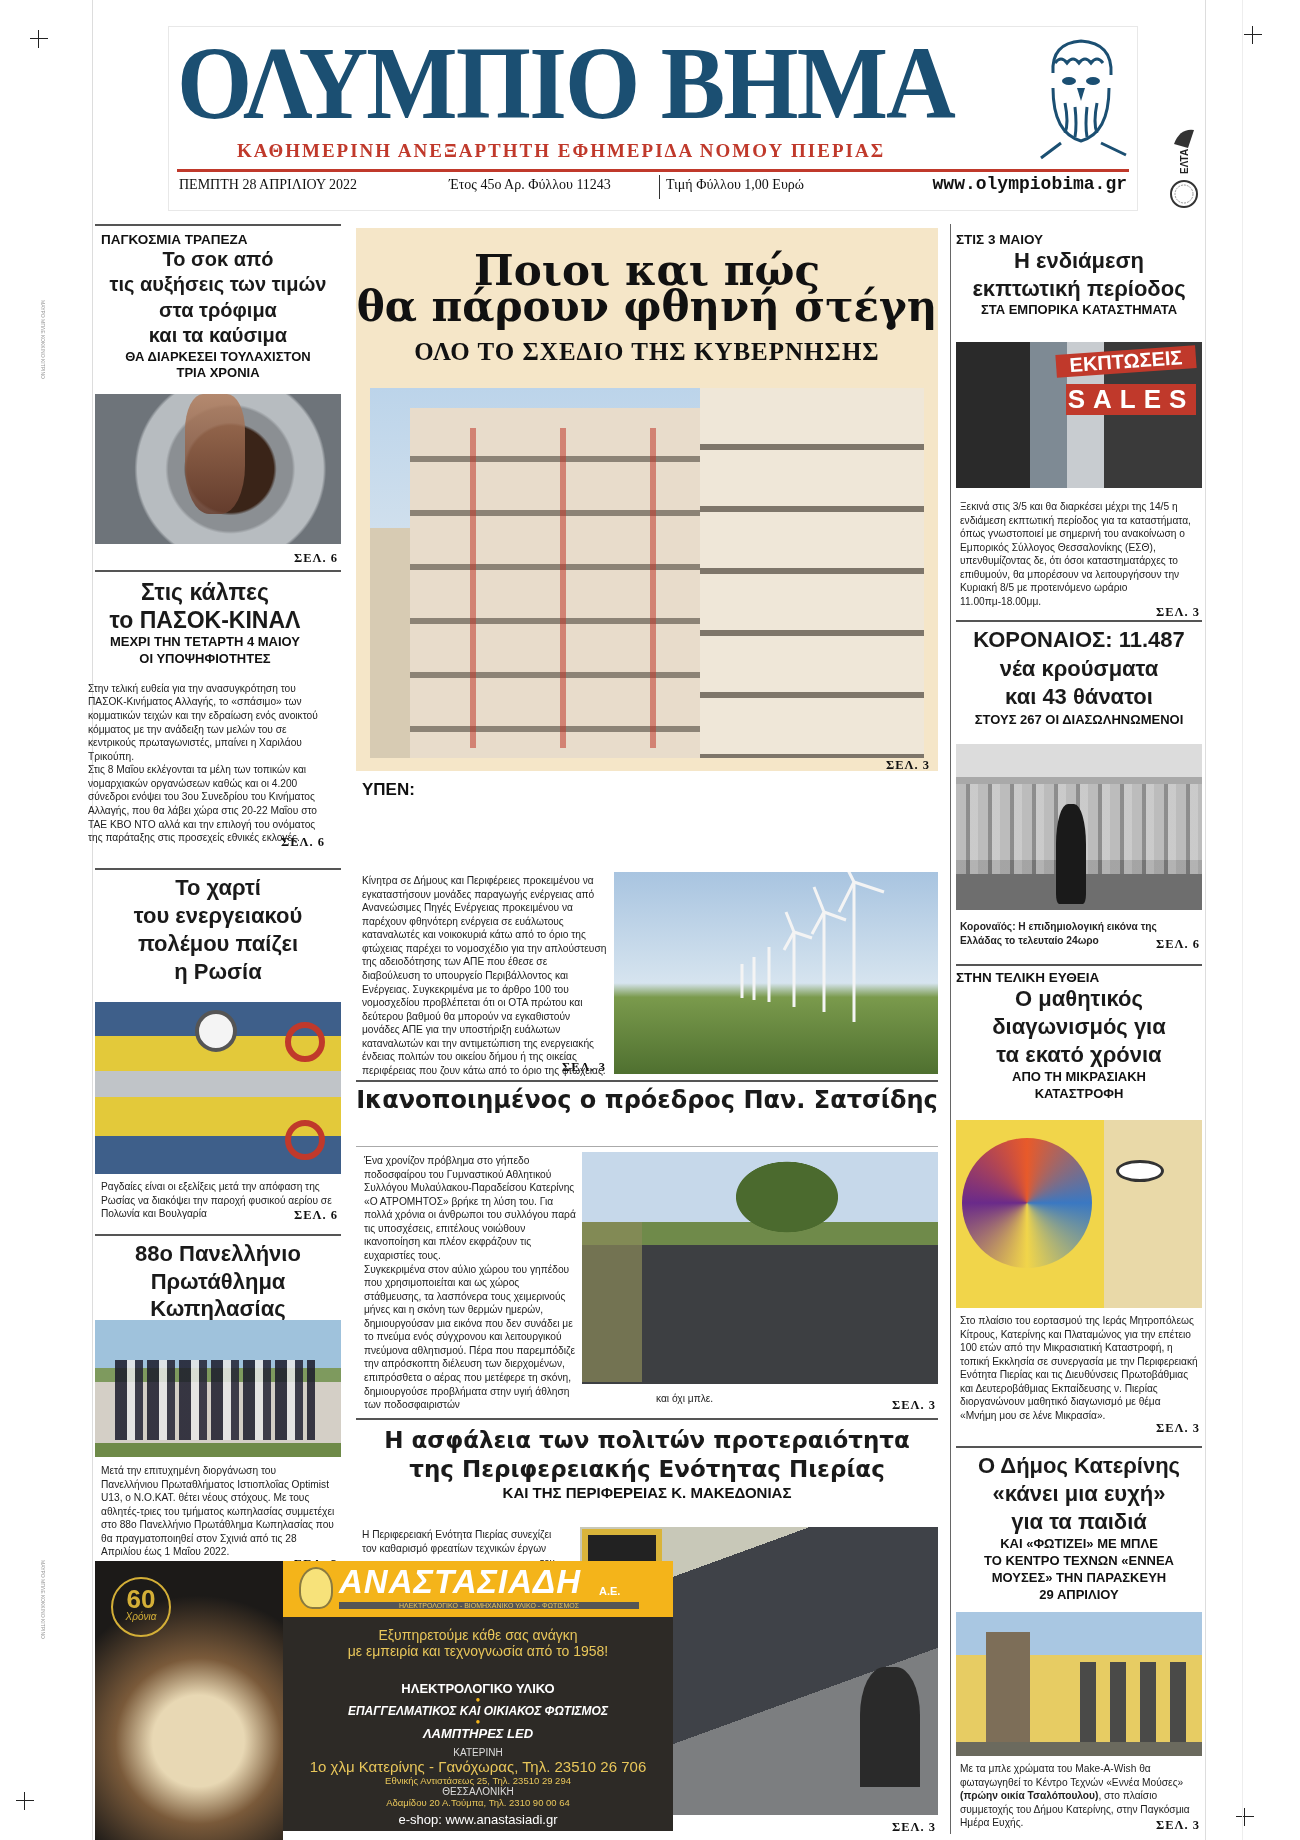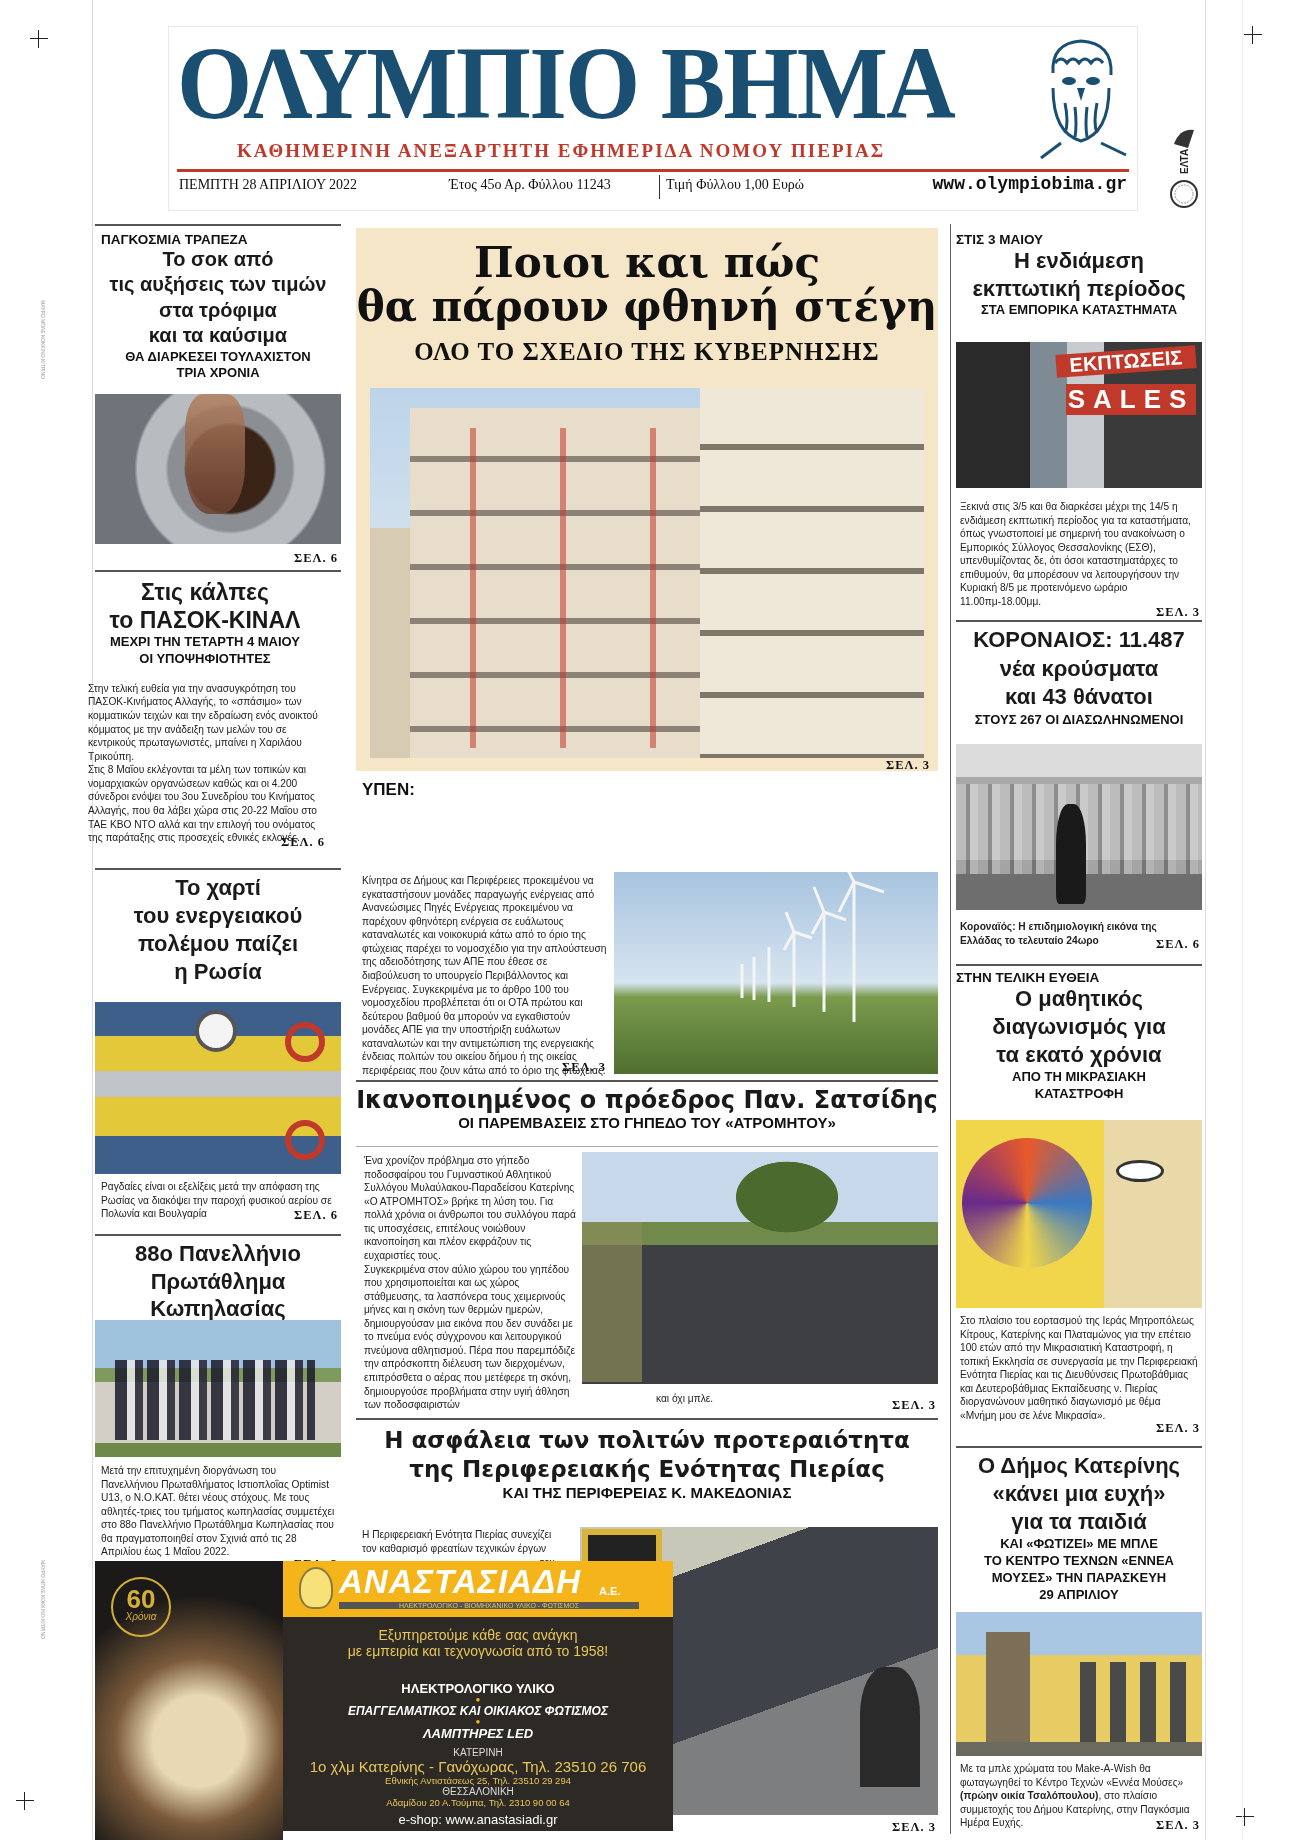--- a/index.html
+++ b/index.html
@@ -153,21 +153,21 @@
 </div>
 <div class="photo" style="left:95px;top:1320px;width:246px;height:137px;background:linear-gradient(180deg,#9fc2dc 0 35%,#7e9a5e 35% 45%,#d4cfc6 45% 90%,#6e8a48 90%);">
   <div style="position:absolute;left:20px;top:40px;width:200px;height:80px;background:repeating-linear-gradient(90deg,#1a1a2a 0 12px,#e8e8e8 12px 20px,#223 20px 28px,transparent 28px 32px);opacity:.85;"></div>
 </div>
 <div class="col" style="left:95px;top:1464px;width:246px;">
   <div class="body" style="padding:0 6px;">Μετά την επιτυχημένη διοργάνωση του Πανελλήνιου Πρωταθλήματος Ιστιοπλοΐας Optimist U13, ο Ν.Ο.ΚΑΤ. θέτει νέους στόχους. Με τους αθλητές-τριες του τμήματος κωπηλασίας συμμετέχει στο 88ο Πανελλήνιο Πρωτάθλημα Κωπηλασίας που θα πραγματοποιηθεί στον Σχινιά από τις 28 Απριλίου έως 1 Μαΐου 2022.</div>
   <div class="sel" style="margin-top:-2px;padding-right:3px;">ΣΕΛ. 3</div>
 </div>
 
 <div class="lead">
-  <h1 style="top:10px;font-size:42px;">Ποιοι και πώς</h1>
+  <h1 style="top:18px;font-size:42px;">Ποιοι και πώς</h1>
   <h1 style="top:54px;font-size:42px;">θα πάρουν φθηνή στέγη</h1>
   <div class="lead-sub">ΟΛΟ ΤΟ ΣΧΕΔΙΟ ΤΗΣ ΚΥΒΕΡΝΗΣΗΣ</div>
   <div class="photo" style="left:14px;top:160px;width:554px;height:370px;background:linear-gradient(180deg,#bcd4ea 0%,#dbe6ef 60%,#d8c8a6 100%);">
     <div style="position:absolute;left:40px;top:20px;width:300px;height:350px;background:repeating-linear-gradient(180deg,#e8dccb 0 48px,#8c8376 48px 54px);"></div>
     <div style="position:absolute;left:330px;top:0;width:224px;height:370px;background:repeating-linear-gradient(180deg,#efe7d8 0 56px,#7e766a 56px 62px);"></div>
     <div style="position:absolute;left:60px;top:40px;width:260px;height:320px;background:repeating-linear-gradient(90deg,transparent 0 40px,#c0392b 40px 46px,transparent 46px 90px);opacity:.55;"></div>
     <div style="position:absolute;left:0;top:140px;width:40px;height:230px;background:#d7cbb3;"></div>
   </div>
   <div class="sel" style="position:absolute;right:8px;bottom:-2px;">ΣΕΛ. 3</div>
 </div>
@@ -189,21 +189,20 @@
         <path d="M140 85 L140 128"></path>
         <path d="M128 92 L128 126"></path>
     </g>
   </svg>
 </div>
 <div class="sel abs" style="left:540px;top:1060px;width:66px;">ΣΕΛ. 3</div>
 <div class="hr abs" style="left:356px;top:1080px;width:582px;"></div>
 
 <div class="col" style="left:356px;top:1086px;width:582px;">
   <div class="headline" style="font-size:24px;font-family:'DejaVu Sans',sans-serif;">Ικανοποιημένος ο πρόεδρος Παν. Σατσίδης</div>
-  <div class="sub" style="font-size:15px;">ΟΙ ΠΑΡΕΜΒΑΣΕΙΣ ΣΤΟ ΓΗΠΕΔΟ ΤΟΥ «ΑΤΡΟΜΗΤΟΥ»</div>
 </div>
 <div class="hr abs" style="left:356px;top:1146px;width:582px;height:1px;background:#aaa;"></div>
 <div class="body abs" style="left:364px;top:1154px;width:212px;white-space:pre-line;">Ένα χρονίζον πρόβλημα στο γήπεδο ποδοσφαίρου του Γυμναστικού Αθλητικού Συλλόγου Μυλαύλακου-Παραδείσου Κατερίνης «Ο ΑΤΡΟΜΗΤΟΣ» βρήκε τη λύση του. Για πολλά χρόνια οι άνθρωποι του συλλόγου παρά τις υποσχέσεις, επιτέλους νοιώθουν ικανοποίηση και πλέον εκφράζουν τις ευχαριστίες τους.
 Συγκεκριμένα στον αύλιο χώρου του γηπέδου που χρησιμοποιείται και ως χώρος στάθμευσης, τα λασπόνερα τους χειμερινούς μήνες και η σκόνη των θερμών ημερών, δημιουργούσαν μια εικόνα που δεν συνάδει με το πνεύμα ενός σύγχρονου και λειτουργικού πνεύμονα αθλητισμού. Πέρα που παρεμπόδιζε την απρόσκοπτη διέλευση των διερχομένων, επιπρόσθετα ο αέρας που μετέφερε τη σκόνη, δημιουργούσε προβλήματα στην υγιή άθληση των ποδοσφαιριστών</div>
 <div class="photo" style="left:582px;top:1152px;width:356px;height:232px;background:linear-gradient(180deg,#c6d8ea 0 30%,#6f8a4a 30% 40%,#3d3f42 40% 100%);">
   <div style="position:absolute;left:140px;top:0;width:130px;height:90px;background:radial-gradient(ellipse at center,#4b6a2e 0 55%,transparent 56%);"></div>
   <div style="position:absolute;left:0;top:70px;width:60px;height:160px;background:#8a8a5a;opacity:.7;"></div>
 </div>
 <div class="body abs" style="left:656px;top:1392px;">και όχι μπλε.</div>
 <div class="sel abs" style="left:860px;top:1398px;width:76px;">ΣΕΛ. 3</div>

